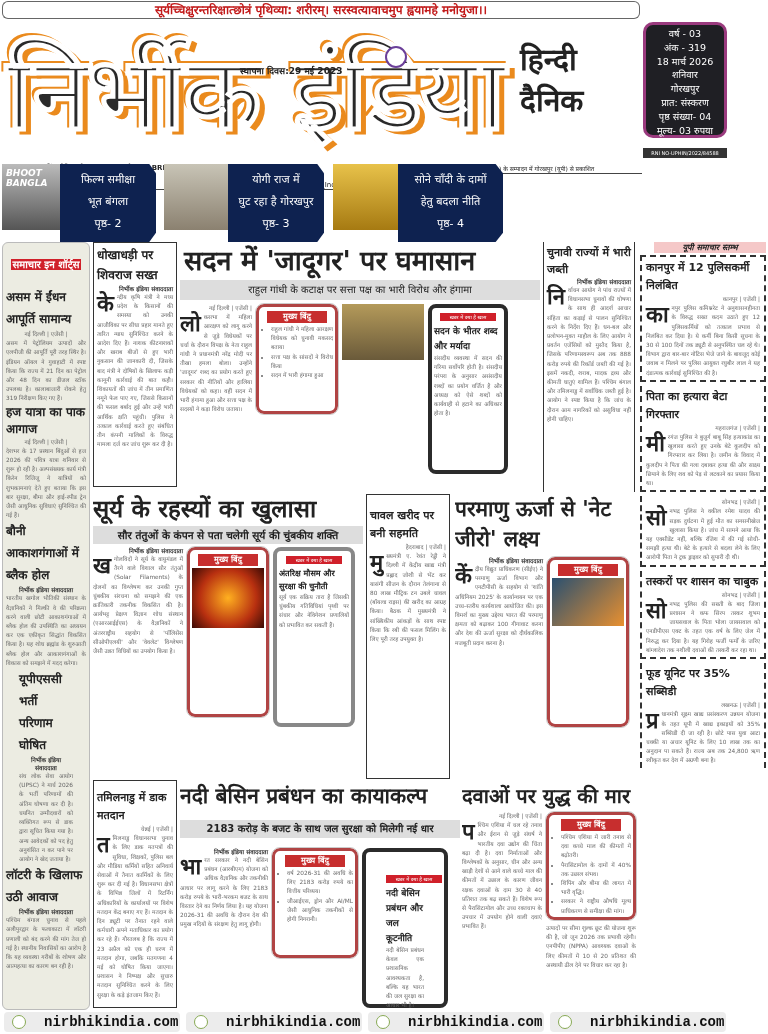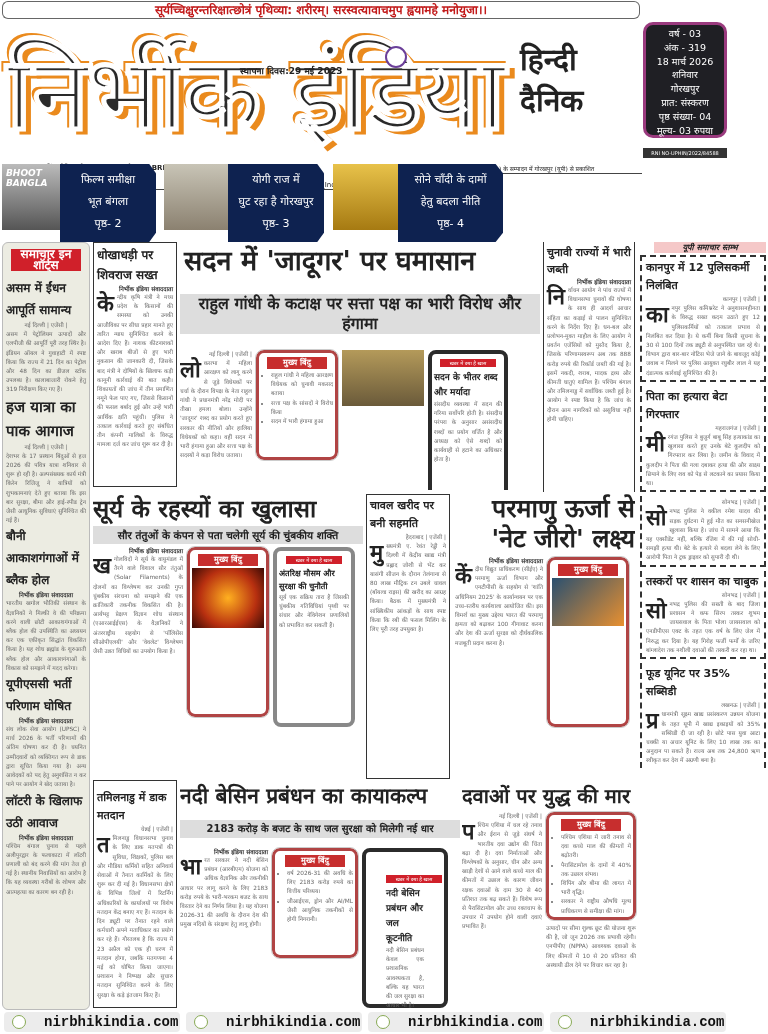--- a/index.html
+++ b/index.html
@@ -82,58 +82,58 @@
   <div>पृष्ठ- 3</div>
 </div>
 <div class="promo-img" style="left:333px;width:80px;background:linear-gradient(#e8c24a,#a67a12)"></div>
 <div class="promo" style="left:398px;width:105px">
   <div>सोने चाँदी के दामों</div>
   <div>हेतु बदला नीति</div>
   <div>पृष्ठ- 4</div>
 </div>
 
 <div class="col" style="left:2px;top:242px;width:88px;height:768px;background:#ecece2;border:1px solid #bbb;border-radius:6px">
-  <div class="red-tag" style="margin:6px 8px;font-size:12px;line-height:11px">समाचार इन शॉर्ट्स</div>
+  <div class="red-tag" style="margin:16px 8px;font-size:10px;line-height:11px">समाचार इन शॉर्ट्स</div>
   <div style="padding:0 3px">
     <div class="hl" style="font-size:12px;line-height:22px">असम में ईंधन आपूर्ति सामान्य</div>
     <div class="body" style="text-align:center">नई दिल्ली | एजेंसी |</div>
     <div class="body">असम में पेट्रोलियम उत्पादों और एलपीजी की आपूर्ति पूरी तरह स्थिर है। इंडियन ऑयल ने गुवाहाटी में स्पष्ट किया कि राज्य में 21 दिन का पेट्रोल और 48 दिन का डीजल स्टॉक उपलब्ध है। कालाबाजारी रोकने हेतु 319 निरीक्षण किए गए हैं।</div>
   </div>
   <div style="padding:0 3px">
-    <div class="hl" style="font-size:15px;line-height:24px">हज यात्रा का पाक आगाज</div>
+    <div class="hl" style="font-size:12px;line-height:17px">हज यात्रा का पाक आगाज</div>
     <div class="body" style="text-align:center">नई दिल्ली | एजेंसी |</div>
     <div class="body">देशभर के 17 प्रस्थान बिंदुओं से हज 2026 की पवित्र यात्रा शनिवार से शुरू हो रही है। अल्पसंख्यक कार्य मंत्री किरेन रिजिजू ने यात्रियों को शुभकामनाएं देते हुए बताया कि इस बार सुरक्षा, बीमा और हाई-स्पीड ट्रेन जैसी आधुनिक सुविधाएं सुनिश्चित की गई हैं।</div>
   </div>
   <div style="padding:0 3px">
     <div class="hl" style="font-size:12px;line-height:22px">बौनी आकाशगंगाओं में ब्लैक होल</div>
     <div class="by" style="text-align:center">निर्भीक इंडिया संवाददाता</div>
     <div class="body">भारतीय खगोल भौतिकी संस्थान के वैज्ञानिकों ने मिल्की वे की परिक्रमा करने वाली छोटी आकाशगंगाओं में ब्लैक होल की उपस्थिति का अध्ययन कर एक एकीकृत सिद्धांत विकसित किया है। यह शोध ब्रह्मांड के शुरुआती ब्लैक होल और आकाशगंगाओं के विकास को समझने में मदद करेगा।</div>
   </div>
-  <div style="padding:0 3px">
+  <div style="padding:0 16px">
     <div class="hl" style="font-size:12px;line-height:22px">यूपीएससी भर्ती परिणाम घोषित</div>
     <div class="by" style="text-align:center">निर्भीक इंडिया संवाददाता</div>
     <div class="body">संघ लोक सेवा आयोग (UPSC) ने मार्च 2026 के भर्ती परिणामों की अंतिम घोषणा कर दी है। चयनित उम्मीदवारों को व्यक्तिगत रूप से डाक द्वारा सूचित किया गया है। अन्य आवेदकों को पद हेतु अनुशंसित न कर पाने पर आयोग ने खेद जताया है।</div>
   </div>
   <div style="padding:0 3px">
     <div class="hl" style="font-size:12px;line-height:22px">लॉटरी के खिलाफ उठी आवाज</div>
     <div class="by" style="text-align:center">निर्भीक इंडिया संवाददाता</div>
     <div class="body">पश्चिम बंगाल चुनाव से पहले अलीपुरद्वार के फलाकाटा में लॉटरी प्रणाली को बंद करने की मांग तेज हो गई है। स्थानीय निवासियों का आरोप है कि यह व्यवस्था गरीबों के शोषण और आत्महत्या का कारण बन रही है।</div>
   </div>
 </div>
 
 <div class="col box" style="left:93px;top:242px;width:84px;height:245px;padding:2px 3px">
   <div class="hl" style="font-size:12px;line-height:20px">धोखाधड़ी पर शिवराज सख्त</div>
   <div class="by" style="text-align:right">निर्भीक इंडिया संवाददाता</div>
   <span class="cap">के</span>
   <div class="body">न्द्रीय कृषि मंत्री ने मध्य प्रदेश के किसानों की समस्या को उनकी आजीविका पर सीधा प्रहार मानते हुए त्वरित न्याय सुनिश्चित करने के आदेश दिए हैं। नाशक कीटनाशकों और खराब बीजों से हुए भारी नुकसान की जानकारी दी, जिसके बाद मंत्री ने दोषियों के खिलाफ कड़ी कानूनी कार्रवाई की बात कही। शिकायतों की जांच में तीन प्रमाणित नमूने फेल पाए गए, जिससे किसानों की फसल बर्बाद हुई और उन्हें भारी आर्थिक क्षति पहुंची। पुलिस ने तत्काल कार्रवाई करते हुए संबंधित तीन कंपनी मालिकों के विरुद्ध मामला दर्ज कर जांच शुरू कर दी है।</div>
 </div>
 
 <div class="col" style="left:180px;top:244px;width:360px;height:246px">
   <div class="hl" style="font-size:27px;line-height:34px;text-align:left;padding-left:4px">सदन में 'जादूगर' पर घमासान</div>
-  <div class="sub" style="font-size:16px;line-height:20px;font-weight:bold;margin:16px 0">राहुल गांधी के कटाक्ष पर सत्ता पक्ष का भारी विरोध और हंगामा</div>
+  <div class="sub" style="font-size:10px;line-height:20px;font-weight:normal;margin:2px 0">राहुल गांधी के कटाक्ष पर सत्ता पक्ष का भारी विरोध और हंगामा</div>
   <div style="display:flex;gap:4px;margin-top:4px">
     <div style="width:72px">
       <div class="body" style="text-align:right">नई दिल्ली | एजेंसी |</div>
       <span class="cap">लो</span>
       <div class="body">कसभा में महिला आरक्षण को लागू करने से जुड़े विधेयकों पर चर्चा के दौरान विपक्ष के नेता राहुल गांधी ने प्रधानमंत्री नरेंद्र मोदी पर तीखा हमला बोला। उन्होंने 'जादूगर' शब्द का प्रयोग करते हुए सरकार की नीतियों और हालिया विधेयकों को कहा। वहीं सदन में भारी हंगामा हुआ और सत्ता पक्ष के सदस्यों ने कड़ा विरोध जताया।</div>
     </div>
     <div class="kb" style="width:82px;height:110px;padding:2px">
       <div class="kb-t">मुख्य बिंदु</div>
       <ul class="body" style="padding-left:10px">
         <li>राहुल गांधी ने महिला आरक्षण विधेयक को चुनावी मकसद बताया</li>
@@ -204,29 +204,29 @@
       <div style="height:60px;background:radial-gradient(circle,#ffb020,#b83010 60%,#3a0a05)"></div>
     </div>
     <div class="kb-dark" style="width:82px;height:180px;padding:2px;border-color:#888">
       <div class="red">खबर में क्या है खास</div>
       <div class="hl" style="font-size:8px;line-height:13px">अंतरिक्ष मौसम और सुरक्षा की चुनौती</div>
       <div class="body">सूर्य एक सक्रिय तारा है जिसकी चुंबकीय गतिविधियां पृथ्वी पर संचार और नेविगेशन प्रणालियों को प्रभावित कर सकती हैं।</div>
     </div>
   </div>
 </div>
 
-<div class="col box" style="left:366px;top:494px;width:84px;height:285px;padding:2px 3px">
+<div class="col box" style="left:366px;top:494px;width:84px;height:285px;padding:12px 3px">
   <div class="hl" style="font-size:11px;line-height:18px">चावल खरीद पर बनी सहमति</div>
   <div class="body" style="text-align:right">हैदराबाद | एजेंसी |</div>
   <span class="cap">मु</span>
   <div class="body">ख्यमंत्री ए. रेवंत रेड्डी ने दिल्ली में केंद्रीय खाद्य मंत्री प्रह्लाद जोशी से भेंट कर यासंगी सीजन के दौरान तेलंगाना से 80 लाख मीट्रिक टन उबले चावल (बॉयल्ड राइस) की खरीद का आग्रह किया। बैठक में मुख्यमंत्री ने सांख्यिकीय आंकड़ों के साथ स्पष्ट किया कि रबी की फसल मिलिंग के लिए पूरी तरह उपयुक्त है।</div>
 </div>
 
 <div class="col" style="left:455px;top:494px;width:180px;height:290px">
-  <div class="hl" style="font-size:25px;line-height:30px;text-align:right">परमाणु ऊर्जा से 'नेट जीरो' लक्ष्य</div>
+  <div class="hl" style="font-size:21px;line-height:30px;text-align:left">परमाणु ऊर्जा से 'नेट जीरो' लक्ष्य</div>
   <div style="display:flex;gap:4px;margin-top:3px">
     <div style="width:88px">
       <div class="by" style="text-align:right">निर्भीक इंडिया संवाददाता</div>
       <span class="cap">कें</span>
       <div class="body">द्रीय विद्युत प्राधिकरण (सीईए) ने परमाणु ऊर्जा विभाग और एनटीपीसी के सहयोग से 'शांति अधिनियम 2025' के कार्यान्वयन पर एक उच्च-स्तरीय कार्यशाला आयोजित की। इस विमर्श का मुख्य उद्देश्य भारत की परमाणु क्षमता को बढ़ाकर 100 गीगावाट करना और देश की ऊर्जा सुरक्षा को दीर्घकालिक मजबूती प्रदान करना है।</div>
     </div>
     <div class="kb" style="width:82px;height:170px;padding:2px">
       <div class="kb-t">मुख्य बिंदु</div>
       <div style="height:48px;background:linear-gradient(135deg,#2a5070,#e89030)"></div>
     </div>

